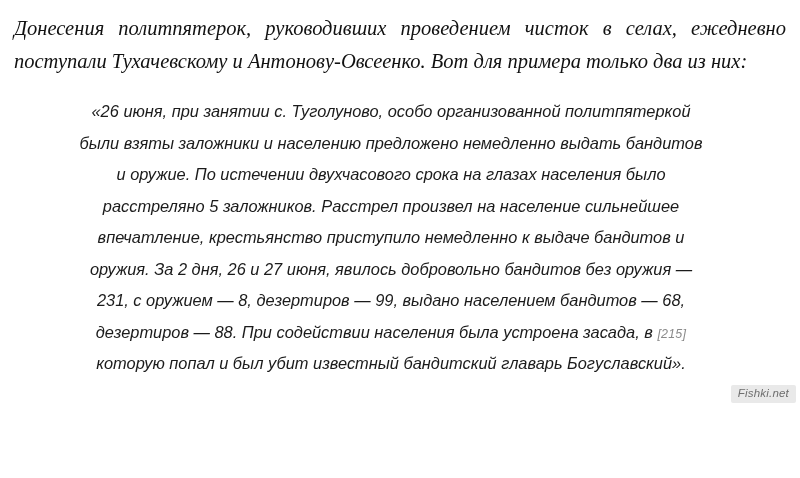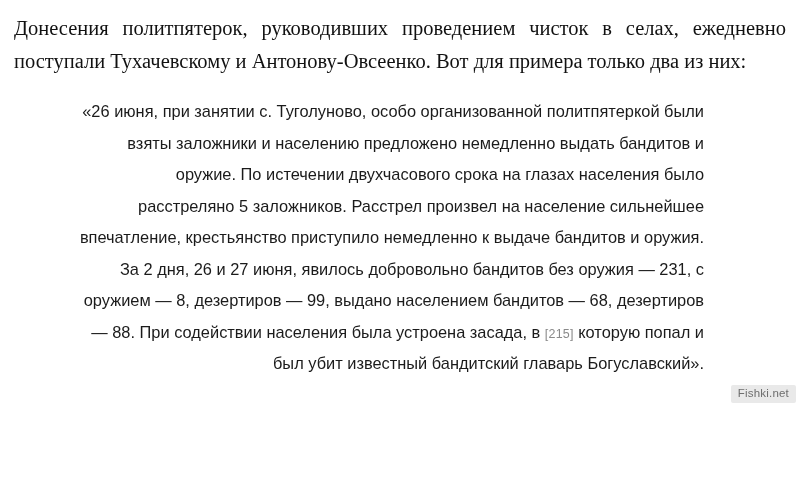--- a/index.html
+++ b/index.html
@@ -14,20 +14,21 @@
     color: #1a1a1a;
     overflow: hidden;
     position: relative;
   }
 
   .page {
     position: relative;
     width: 800px;
     height: 419px;
     box-sizing: border-box;
+    font-style: italic;
   }
 
   
   .intro {
     font-family: "Liberation Serif", serif;
     font-size: 20.5px;
     line-height: 1.62;
     text-align: justify;
     text-justify: inter-word;
     color: #111111;
@@ -37,21 +38,21 @@
   }
 
   
   .quote {
     font-family: "Liberation Sans", sans-serif;
     font-size: 16.4px;
     line-height: 1.92;
     color: #1b1b1b;
     margin: 0;
     padding: 18px 96px 0 78px;
-    text-align: right;
+    text-align: center;
     box-sizing: border-box;
   }
 
   .footnote-ref {
     font-size: 12.5px;
     color: #8a8a8a;
     vertical-align: baseline;
     letter-spacing: 0.2px;
   }
 

